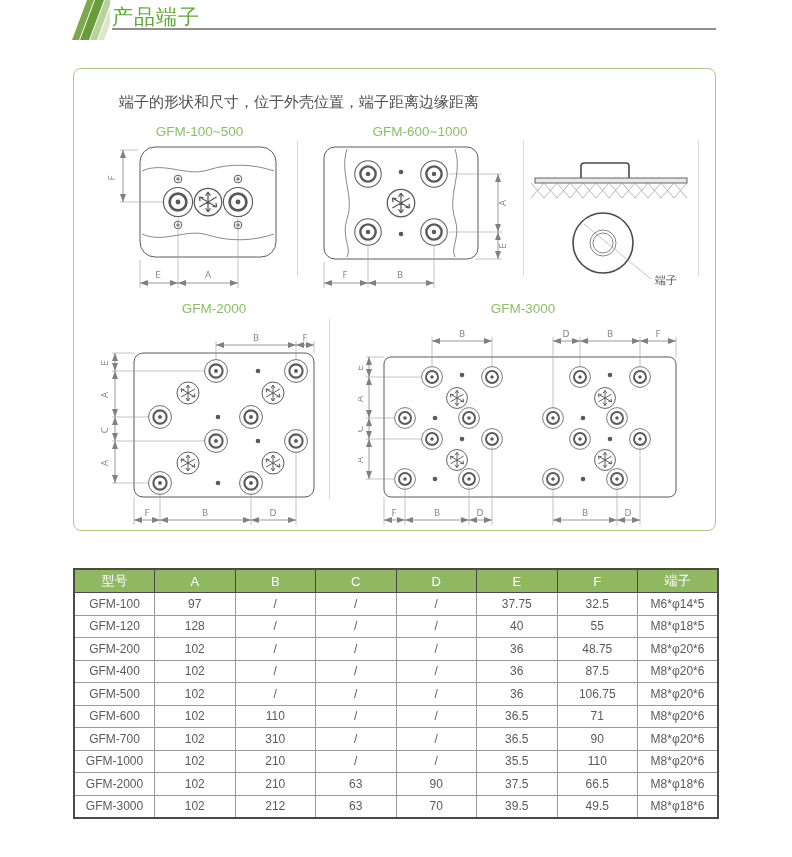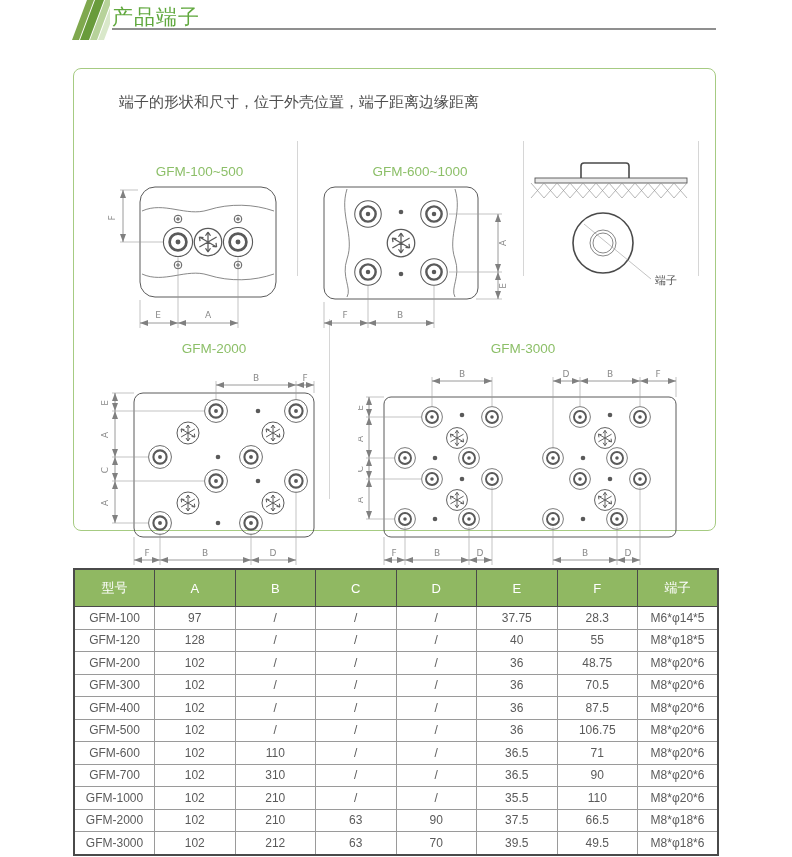--- a/index.html
+++ b/index.html
@@ -10,35 +10,35 @@
   }
   
   .hdr-stripes{position:absolute;left:58px;top:0;}
   .page-title{position:absolute;left:112px;top:3px;font-size:21px;font-weight:400;color:#60a83e;letter-spacing:1px;}
   .title-rule{position:absolute;left:112px;top:28px;width:604px;border-top:2px solid #8f8f8f;height:0;}
   
   .panel{position:absolute;left:73px;top:68px;width:643px;height:463px;border:1px solid #a6cb82;border-radius:8px;box-sizing:border-box;background:#fff;}
   .panel-desc{position:absolute;left:45px;top:24px;font-size:15px;color:#4d4d4d;}
   .vdiv{position:absolute;width:1px;background:#d6d6d6;}
   .dcell{position:absolute;display:flex;flex-direction:column;align-items:center;}
-  .dcap{font-size:13.5px;color:#8cbf68;margin-bottom:2px;height:16px;margin-top:40px;}
+  .dcap{font-size:13.5px;color:#8cbf68;margin-bottom:2px;height:16px;}
   
   svg text{font-family:"DejaVu Sans",sans-serif;}
   .bd{fill:none;stroke:#5a5a5a;stroke-width:1;}
   .bd2{fill:none;stroke:#6a6a6a;stroke-width:.8;}
   .bd3{fill:none;stroke:#4a4a4a;stroke-width:1.6;}
   .thin{fill:none;stroke:#6a6a6a;stroke-width:.8;}
   .xl{fill:none;stroke:#9a9a9a;stroke-width:.6;}
   .dl{fill:none;stroke:#808080;stroke-width:.8;}
   .ht{fill:none;stroke:#9a9a9a;stroke-width:.7;}
   .dt{font-size:9px;fill:#8a8a8a;text-anchor:middle;}
   .cn{font-size:11px;fill:#555;}
   
   .spec-table{position:absolute;left:73px;top:568px;width:646px;border-collapse:collapse;table-layout:fixed;border:2px solid #4a4a4a;}
-  .spec-table th{background:#90b862;color:#ffffff;font-weight:normal;font-size:13px;height:22px;border:1px solid #4a4a4a;padding:7px;}
+  .spec-table th{background:#90b862;color:#ffffff;font-weight:normal;font-size:13px;height:22px;border:1px solid #4a4a4a;padding:0;}
   .spec-table td{font-size:12px;color:#5a5a5a;text-align:center;height:21.5px;border:1px solid #9a9a9a;padding:0;background:#fff;}
 </style>
 </head>
 <body>
 
 <svg width="0" height="0" style="position:absolute" aria-hidden="true">
   <defs>
     <marker id="ma-e" markerWidth="9" markerHeight="7" refX="8" refY="3" orient="auto" markerUnits="userSpaceOnUse">
       <path d="M0 0 L8 3 L0 6 z" fill="#808080"></path>
     </marker>
@@ -281,51 +281,41 @@
       </tr>
   </thead>
   <tbody>
       <tr>
         <td>GFM-100</td>
         <td>97</td>
         <td>/</td>
         <td>/</td>
         <td>/</td>
         <td>37.75</td>
-        <td>28.3</td>
+        <td>32.5</td>
         <td>M6*φ14*5</td>
       </tr>
       <tr>
         <td>GFM-120</td>
         <td>128</td>
         <td>/</td>
         <td>/</td>
         <td>/</td>
         <td>40</td>
         <td>55</td>
         <td>M8*φ18*5</td>
       </tr>
       <tr>
         <td>GFM-200</td>
         <td>102</td>
         <td>/</td>
         <td>/</td>
         <td>/</td>
         <td>36</td>
         <td>48.75</td>
-        <td>M8*φ20*6</td>
-      </tr>
-      <tr>
-        <td>GFM-300</td>
-        <td>102</td>
-        <td>/</td>
-        <td>/</td>
-        <td>/</td>
-        <td>36</td>
-        <td>70.5</td>
         <td>M8*φ20*6</td>
       </tr>
       <tr>
         <td>GFM-400</td>
         <td>102</td>
         <td>/</td>
         <td>/</td>
         <td>/</td>
         <td>36</td>
         <td>87.5</td>

